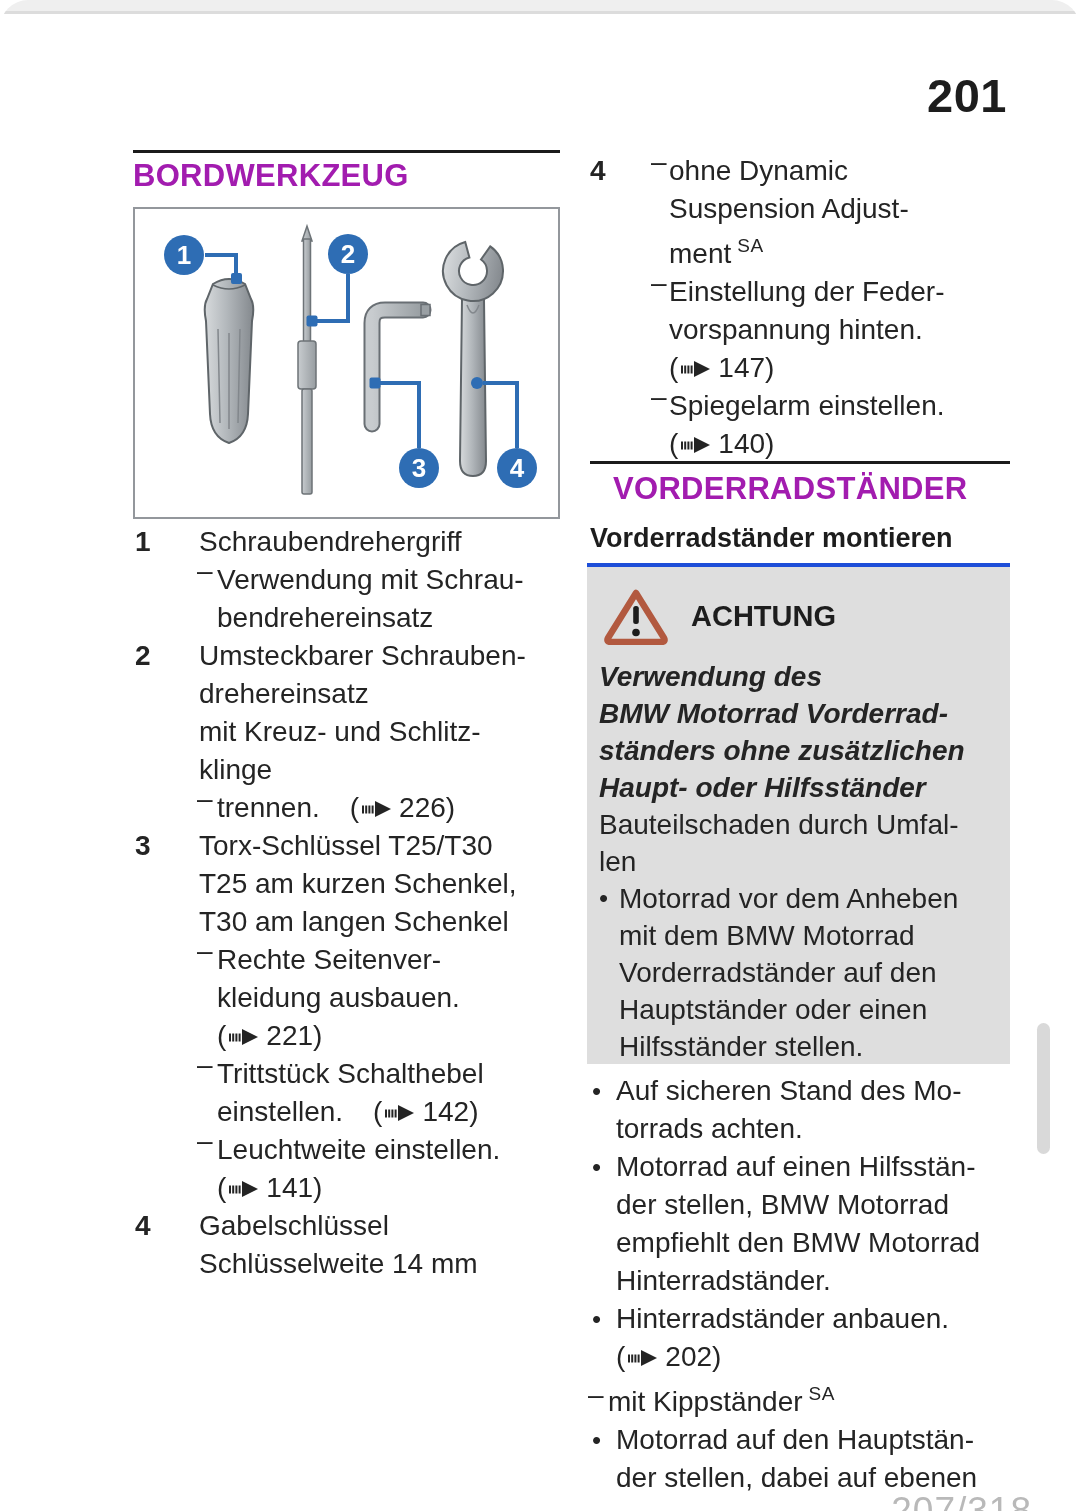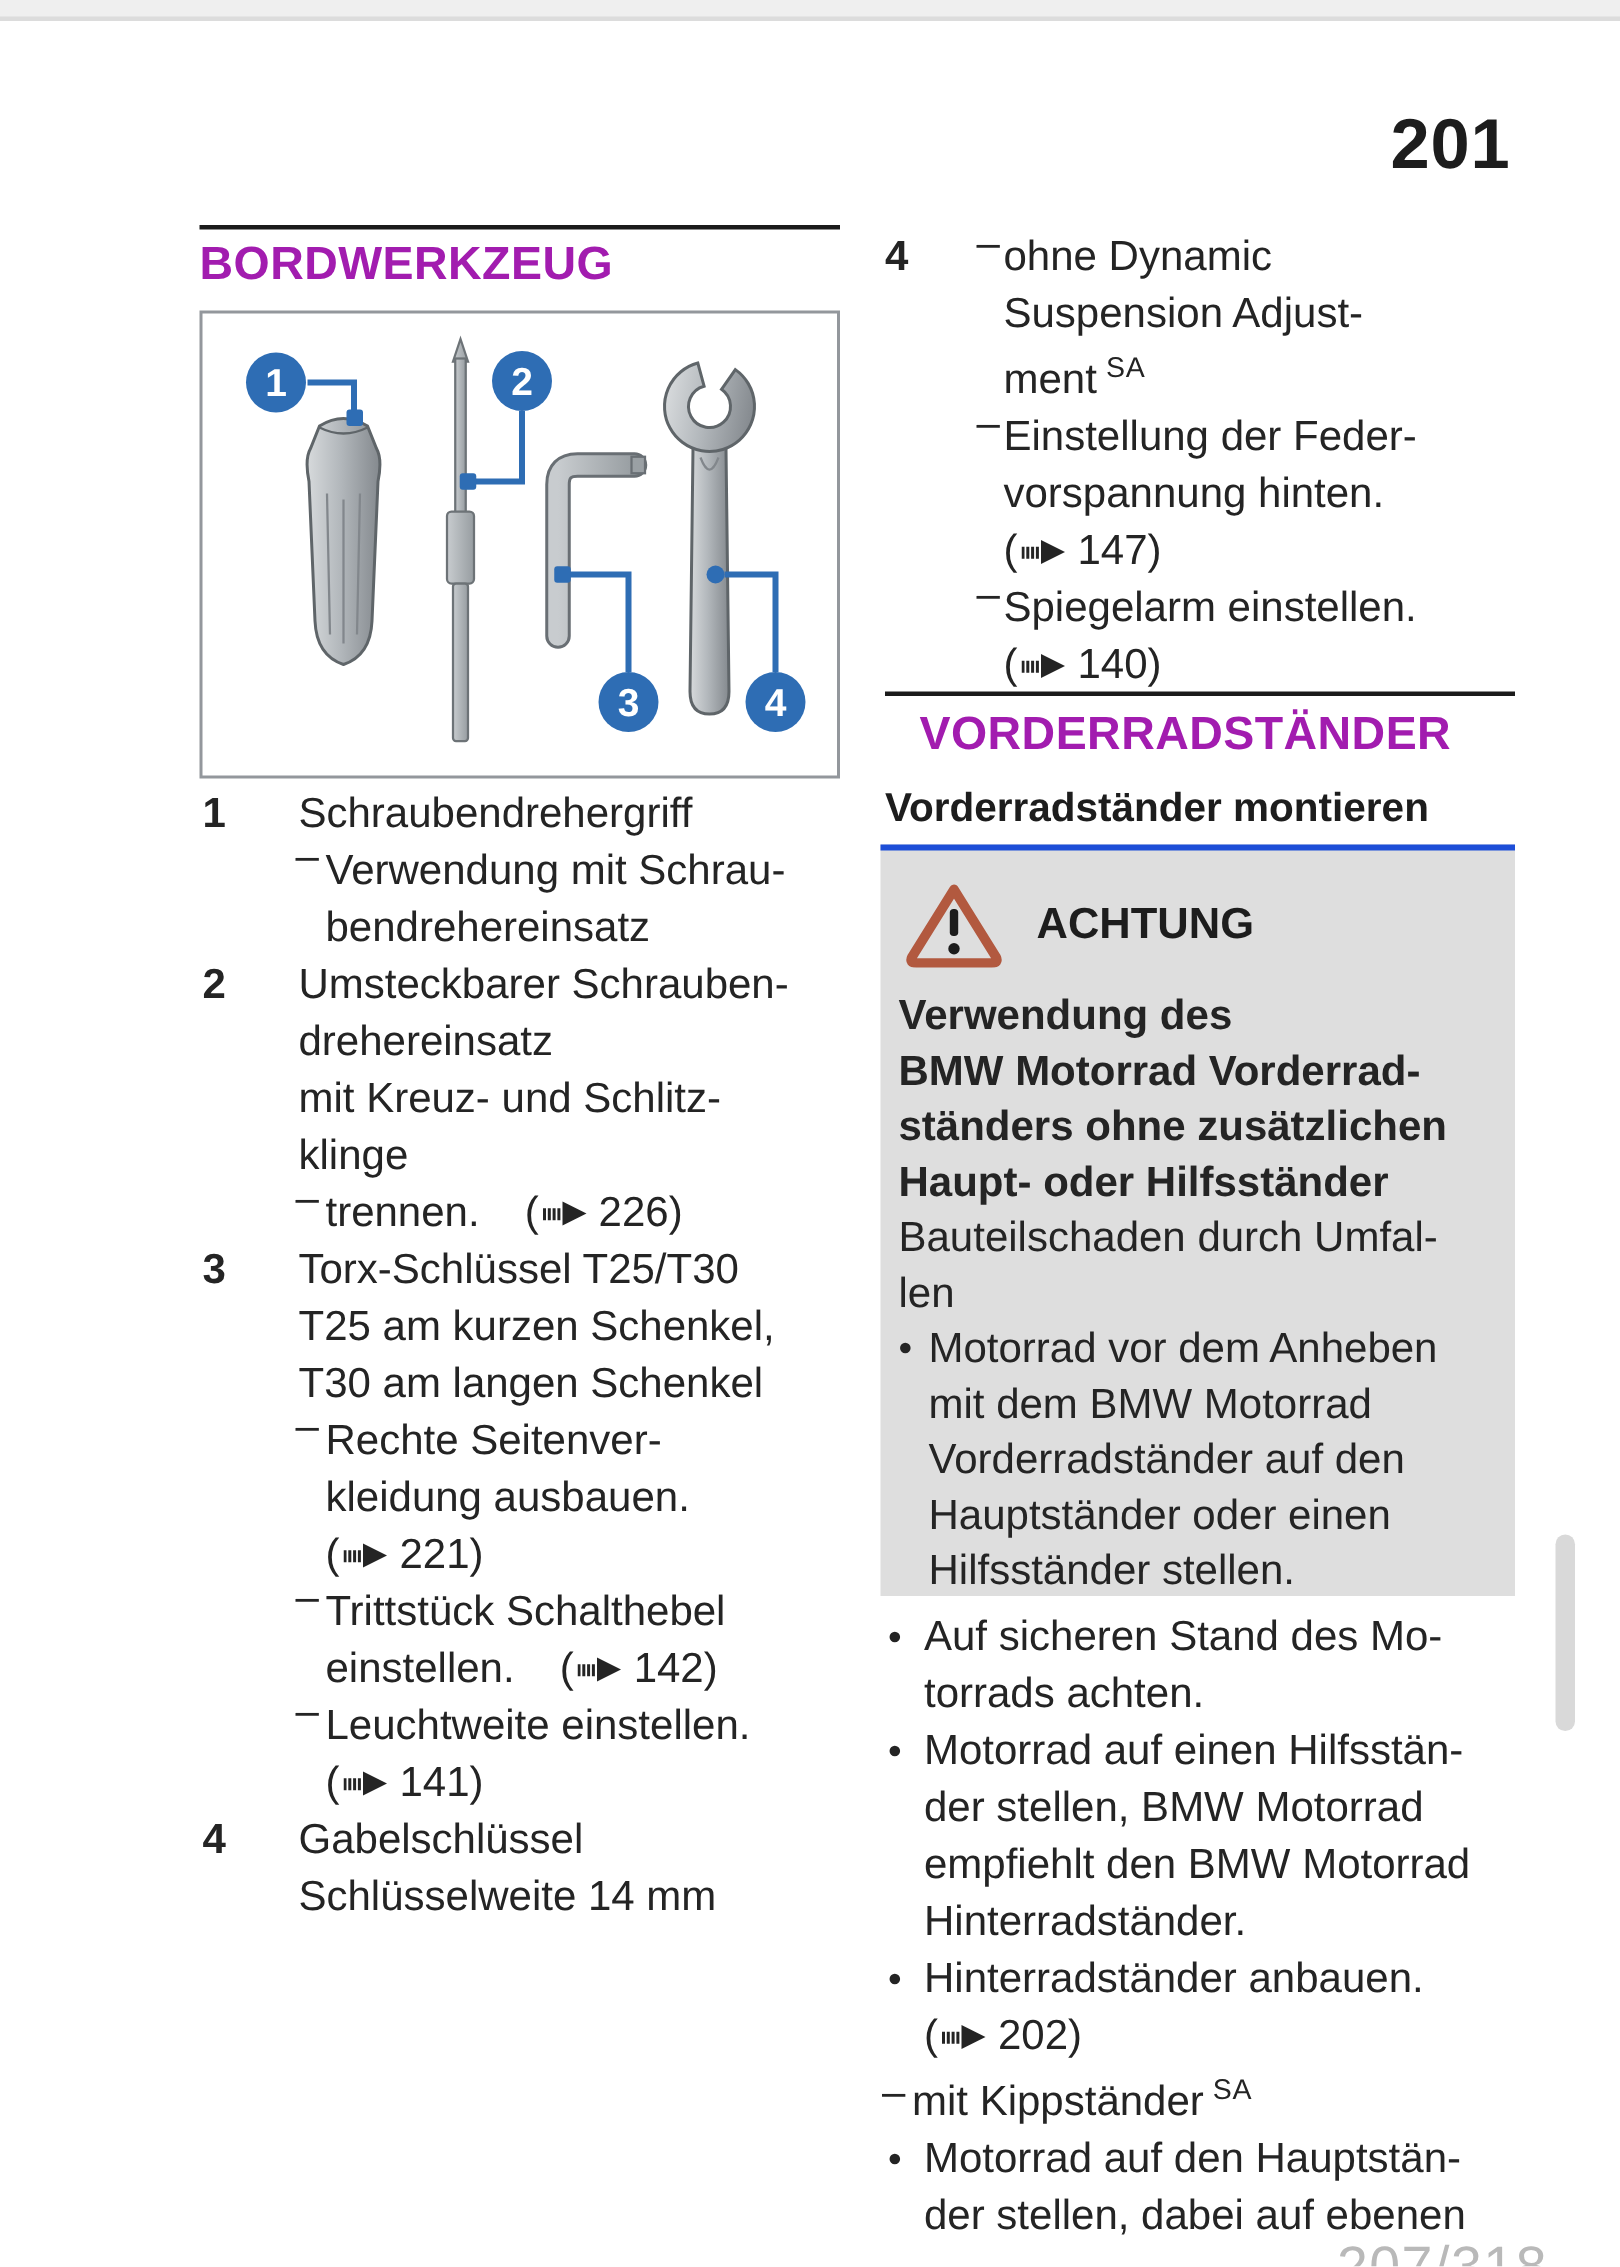--- a/index.html
+++ b/index.html
@@ -1,17 +1,17 @@
 <!DOCTYPE html>
 <html><head>
 <meta charset="utf-8">
 <style>
   html,body{margin:0;padding:0;background:#fff;}
   .page{position:relative;width:1080px;height:1511px;overflow:hidden;background:#fff;
-        font-family:"Liberation Sans","DejaVu Sans",sans-serif;color:#242424;}
+        font-family:"Liberation Sans","DejaVu Sans",sans-serif;color:#242424;border-radius:28px;}
   .topstrip{position:absolute;left:0;top:0;width:1080px;height:11px;background:#efefef;border-bottom:3px solid #dcdcdc;}
   .pagenum{position:absolute;top:68px;right:73px;font-size:47px;font-weight:700;color:#1d1d1d;letter-spacing:.5px;}
   .col-rule{position:absolute;height:3px;background:#1b1b1b;}
   #left-rule{left:133px;top:150px;width:427px;}
   #right-rule{left:590px;top:461px;width:420px;}
   .h1{position:absolute;font-size:31px;font-weight:700;color:#a21caf;letter-spacing:.3px;}
   #left-heading{left:133px;top:158px;}
   #right-heading{left:613px;top:471px;}
   .h2{position:absolute;font-size:27px;font-weight:700;color:#1d1d1d;}
   #right-subheading{left:590px;top:523px;}
@@ -38,21 +38,21 @@
   #right-item4 .line{padding-left:79px;}
   #right-item4 .m.dash{left:61px;}
   
   .warnbox{position:absolute;left:587px;top:563px;width:423px;height:501px;background:#dedede;
            border-top:4px solid #1d4ed8;box-sizing:border-box;padding:20px 29px 0 12px;}
   .warnhead{display:flex;align-items:center;}
   .warnhead .tri{margin-left:4px;}
   .warnhead .wtitle{font-size:29px;font-weight:700;color:#1d1d1d;margin-left:22px;}
   #warn-lines{position:relative;font-size:28px;line-height:37px;margin-top:13px;}
   #warn-lines .line{position:relative;white-space:nowrap;}
-  #warn-lines .line.b{font-weight:700;}
+  #warn-lines .line.b{font-weight:700;font-style:italic;}
   #warn-lines .line.bullet-line{padding-left:20px;}
   #warn-lines .m.bullet{left:0;}
   
   #right-bullets{left:590px;top:1072px;width:434px;line-height:38px;}
   #right-bullets .line.bullet-line{padding-left:26px;}
   #right-bullets .m.bullet{left:2px;}
   #right-bullets .line.dash2-line{padding-left:18px;}
   #right-bullets .m.dash2{left:-2px;top:0;}
   
   .scrollthumb{position:absolute;right:30px;top:1023px;width:13px;height:131px;border-radius:7px;background:#d9d9d9;}

